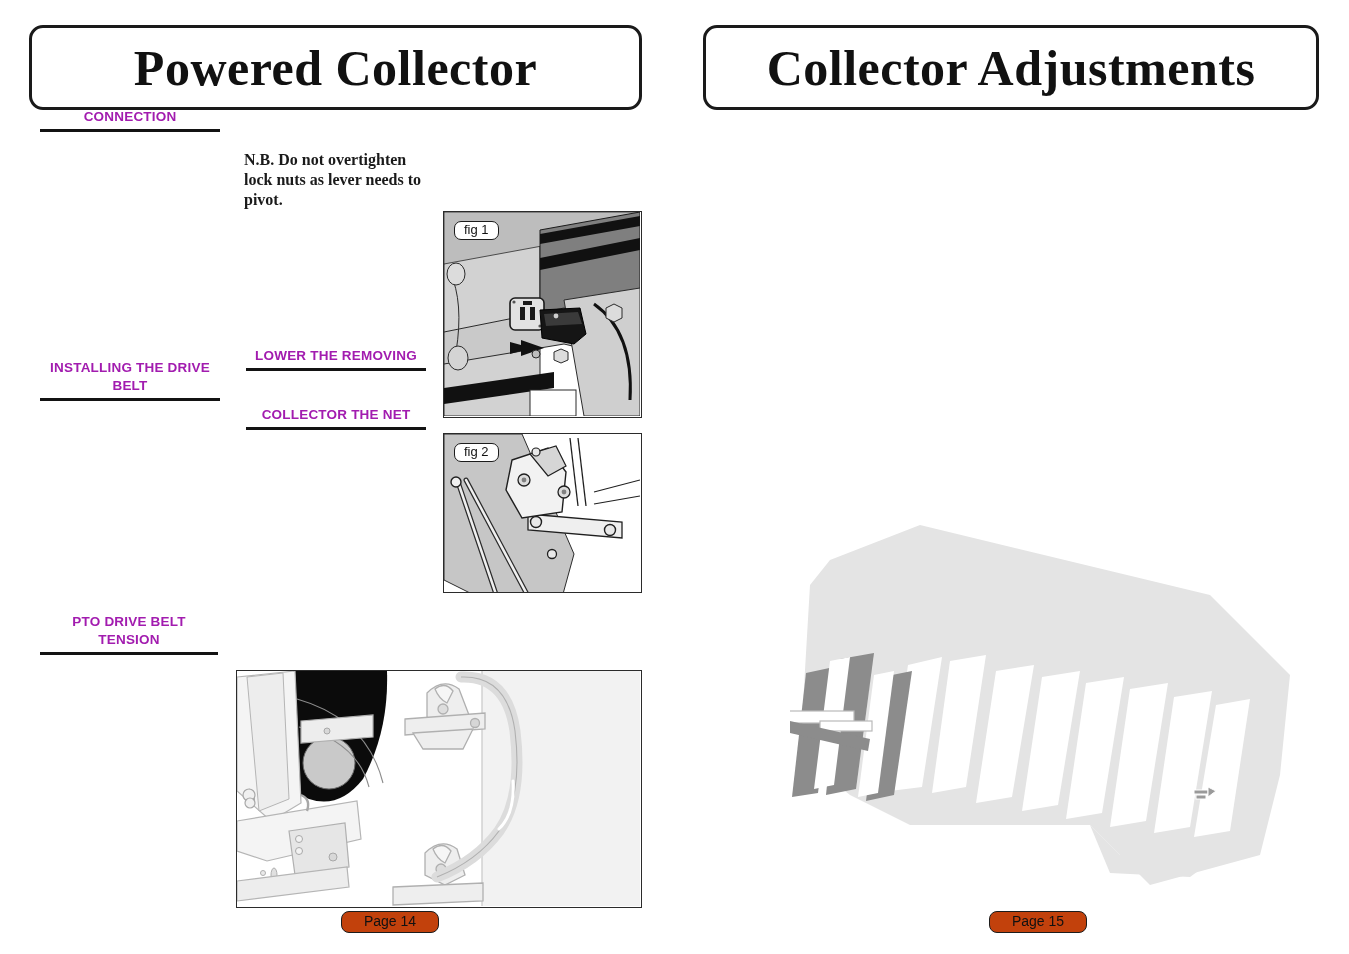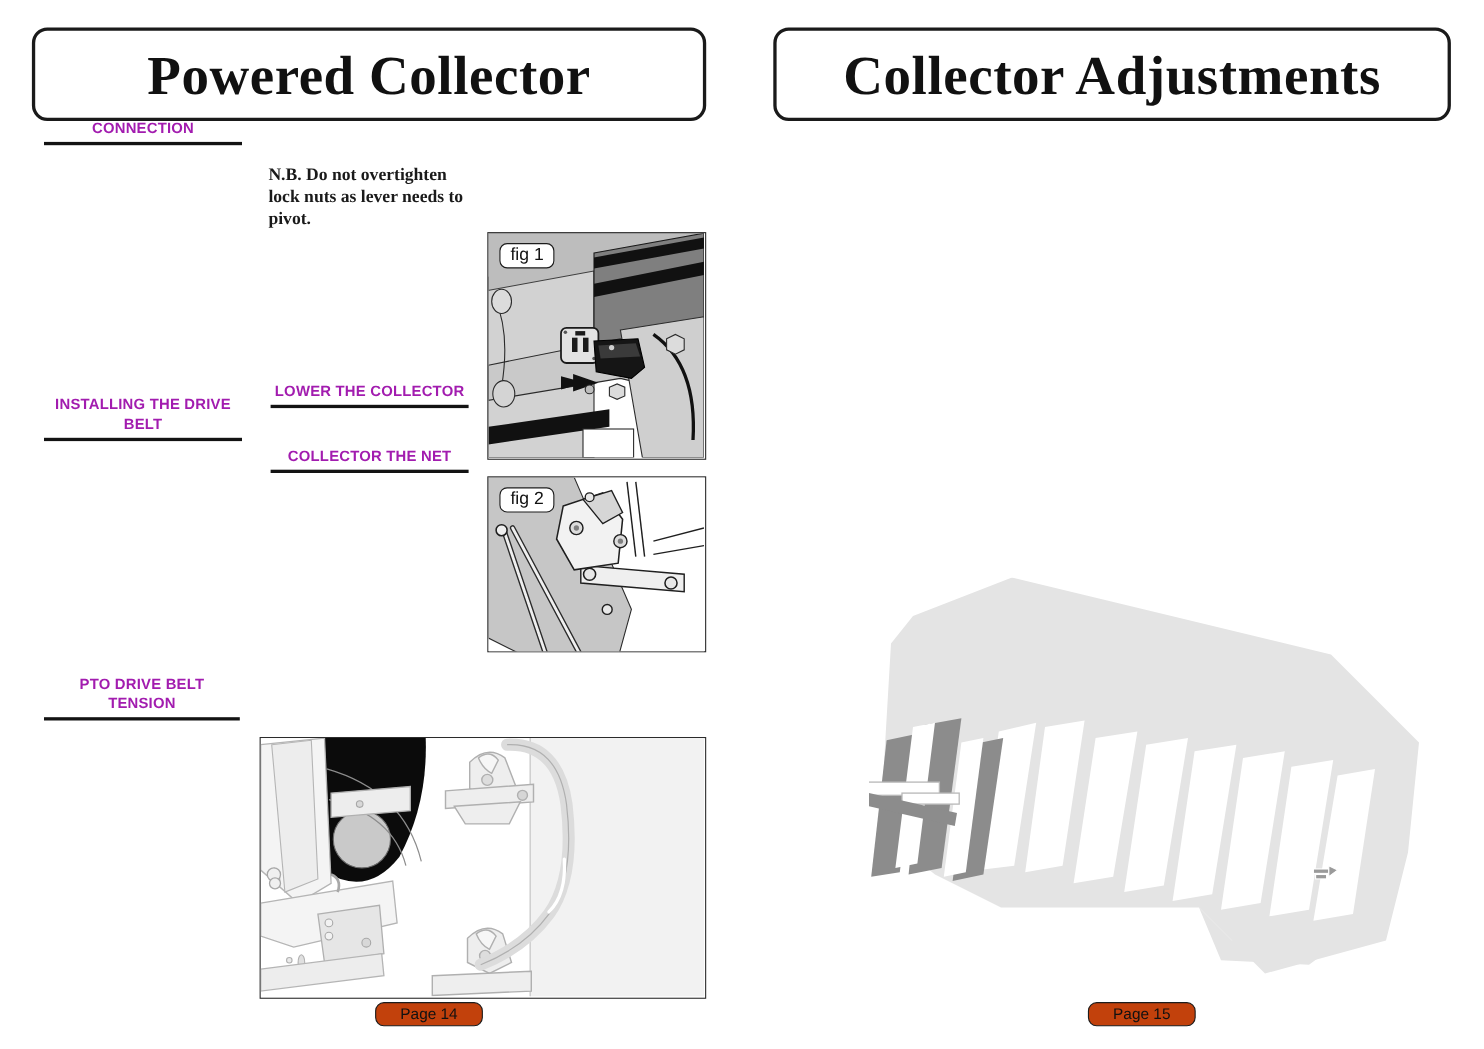--- a/index.html
+++ b/index.html
@@ -91,21 +91,21 @@
   #figure-panel-2 { left: 443px; top: 433px; width: 199px; height: 160px; }
   #figure-panel-3 { left: 236px; top: 670px; width: 406px; height: 238px; }
 
   .fig-label {
     position: absolute;
     left: 10px;
     top: 9px;
     border: 1.5px solid #1c1c1c;
     border-radius: 7px;
     background: #ffffff;
-    font-size: 16px;
+    font-size: 13px;
     font-weight: normal;
     color: #111111;
     padding: 1px 9px 2px 9px;
     line-height: 1.1;
     z-index: 5;
   }
 
   
   .page-tag {
     position: absolute;
@@ -142,21 +142,21 @@
   </div>
 
   <div class="heading" id="heading-connection">CONNECTION</div>
 
   <div id="note-lock-nuts">N.B. Do not overtighten lock nuts as lever needs  to pivot.</div>
 
   <div class="heading" id="heading-installing-belt">INSTALLING THE DRIVE BELT</div>
 
   <div class="heading" id="heading-pto-tension">PTO DRIVE BELT TENSION</div>
 
-  <div class="heading" id="heading-lower-collector">LOWER THE COLLECTOR</div>
+  <div class="heading" id="heading-lower-collector">LOWER THE REMOVING</div>
 
   <div class="heading" id="heading-removing-net">COLLECTOR THE NET</div>
 
   <div class="figure-panel" id="figure-panel-1">
     <svg width="196" height="204" viewBox="0 0 196 204">
       <rect x="0" y="0" width="196" height="204" fill="#ffffff"></rect>
 
       <polygon points="0,40 96,10 96,204 0,204" fill="#d2d2d2" stroke="#2b2b2b" stroke-width="1"></polygon>
       <polygon points="0,0 196,0 196,16 0,52" fill="#bdbdbd" stroke="#2b2b2b" stroke-width="0.8"></polygon>
 

